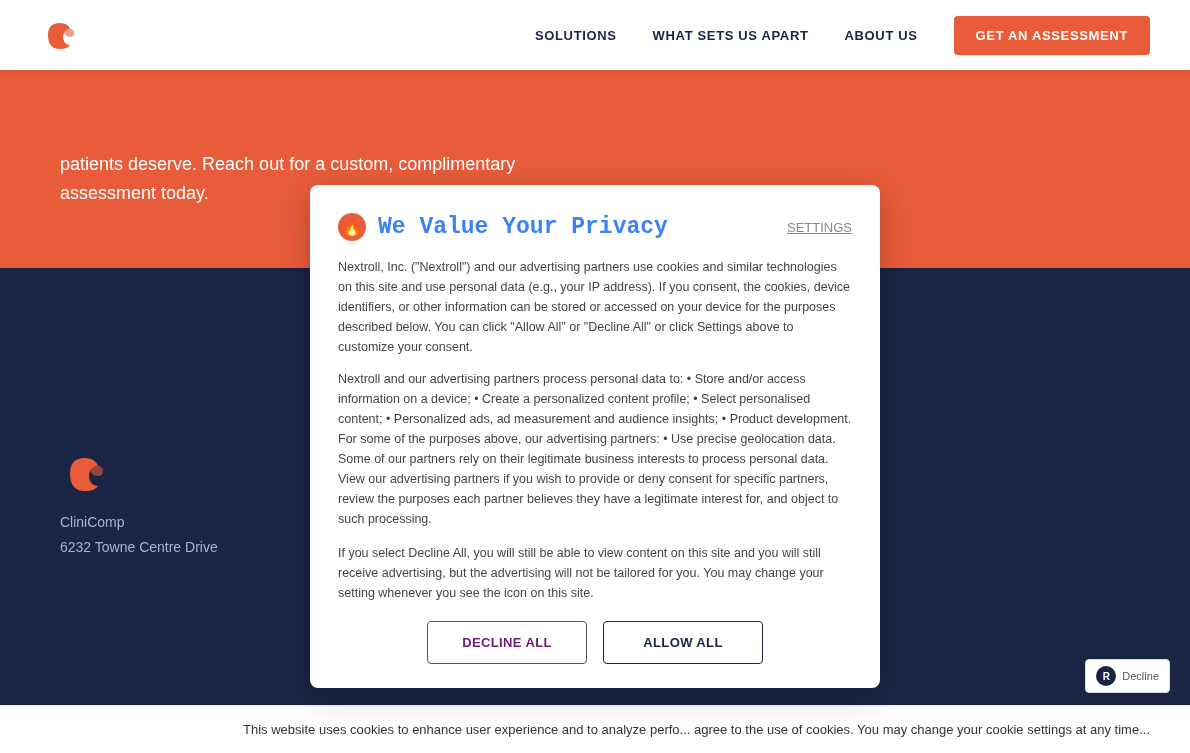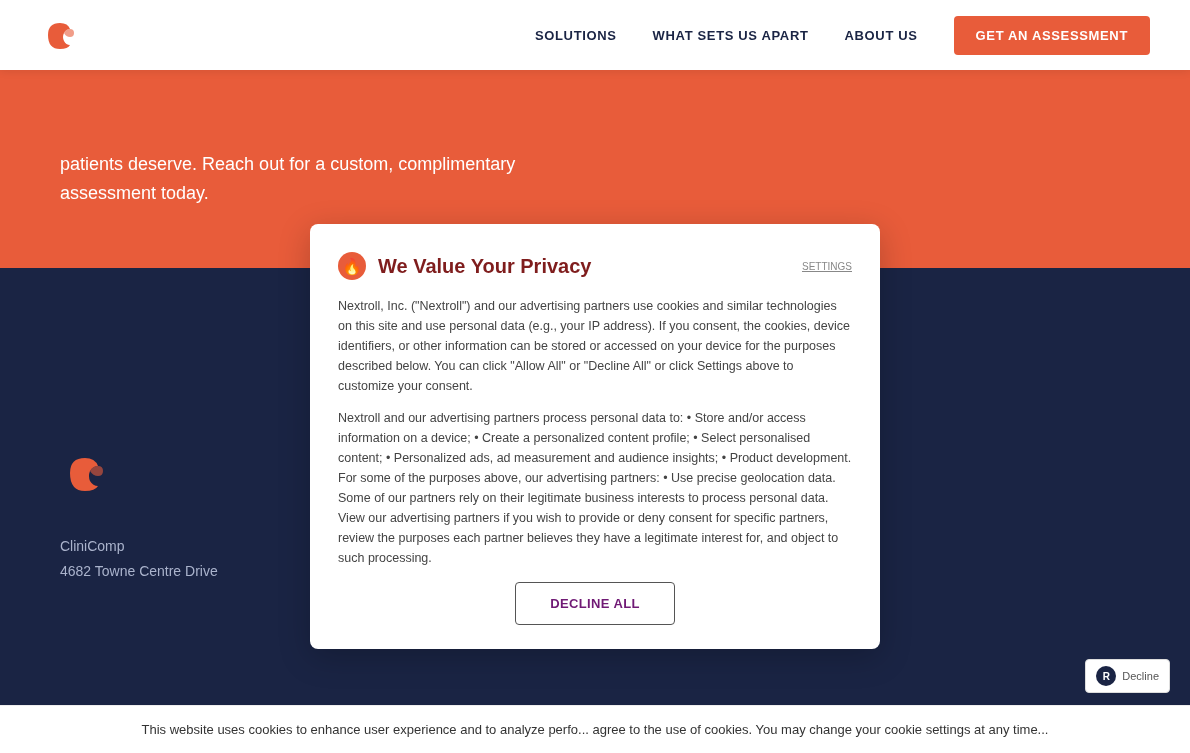--- a/index.html
+++ b/index.html
@@ -77,21 +77,21 @@
       align-items: flex-start;
     }
     .footer-logo-col {
       min-width: 200px;
     }
     .footer-logo svg { width: 50px; height: 50px; }
     .footer-address {
       color: #aab3cc;
       font-size: 14px;
       line-height: 1.8;
-      margin-top: 32px;
+      margin-top: 8px;
     }
     .footer-nav-cols {
       display: flex;
       gap: 100px;
       flex: 1;
       padding-top: 10px;
     }
     .footer-nav-col h4 {
       color: #fff;
       font-size: 16px;
@@ -147,27 +147,28 @@
       height: 28px;
       background: #e85c3a;
       border-radius: 50%;
       display: flex;
       align-items: center;
       justify-content: center;
       color: #fff;
       font-size: 16px;
     }
     .cookie-title {
-      font-size: 20px;
-      font-weight: 700;
-      color: #7f1d1d;
+      font-size: 23px;
+      font-weight: 700;
+      color: #3b82f6;
+      font-family: Liberation Mono, monospace;
     }
     .cookie-settings-link {
       color: #888;
-      font-size: 10px;
+      font-size: 13px;
       text-decoration: underline;
       cursor: pointer;
     }
     .cookie-body {
       font-size: 12.5px;
       color: #444;
       line-height: 1.6;
       margin-bottom: 12px;
     }
     .cookie-body-2 {
@@ -219,21 +220,21 @@
 
     
     .bottom-cookie-bar {
       position: fixed;
       bottom: 0; left: 0; right: 0;
       background: #fff;
       border-top: 1px solid #eee;
       padding: 16px 40px;
       display: flex;
       align-items: center;
-      justify-content: center;
+      justify-content: flex-end;
       font-size: 13px;
       color: #333;
       z-index: 150;
     }
 
     
     .revain-badge {
       position: fixed;
       bottom: 60px;
       right: 20px;
@@ -301,21 +302,21 @@
   <div class="footer-top">
     <div class="footer-logo-col">
       <div class="footer-logo">
         <svg viewBox="0 0 50 50" fill="none" xmlns="http://www.w3.org/2000/svg">
           <path d="M10 25 Q10 10 25 10 Q35 10 38 18 Q33 18 30 23 Q28 28 30 33 Q33 38 38 38 Q35 43 25 43 Q10 43 10 25Z" fill="#e85c3a"></path>
           <path d="M30 23 Q33 18 38 18 Q43 18 43 23 Q43 28 38 28 Q33 28 30 23Z" fill="#e85c3a" opacity="0.6"></path>
         </svg>
       </div>
       <div class="footer-address">
         <div>CliniComp</div>
-        <div>4682 Towne Centre Drive</div>
+        <div>6232 Towne Centre Drive</div>
       </div>
     </div>
     <div class="footer-nav-cols">
       <div class="footer-nav-col">
         <h4>Solutions</h4>
         <ul>
           <li>
             <a href="#">Clinical</a>
           </li>
         </ul>
@@ -339,22 +340,24 @@
   <div class="cookie-modal">
     <div class="cookie-header">
       <div class="cookie-header-left">
         <div class="cookie-flame-icon">🔥</div>
         <span class="cookie-title">We Value Your Privacy</span>
       </div>
       <span class="cookie-settings-link">SETTINGS</span>
     </div>
     <p class="cookie-body">Nextroll, Inc. ("Nextroll") and our advertising partners use cookies and similar technologies on this site and use personal data (e.g., your IP address). If you consent, the cookies, device identifiers, or other information can be stored or accessed on your device for the purposes described below. You can click "Allow All" or "Decline All" or click Settings above to customize your consent.</p>
     <p class="cookie-body-2">Nextroll and our advertising partners process personal data to: • Store and/or access information on a device; • Create a personalized content profile; • Select personalised content; • Personalized ads, ad measurement and audience insights; • Product development. For some of the purposes above, our advertising partners: • Use precise geolocation data. Some of our partners rely on their legitimate business interests to process personal data. View our advertising partners if you wish to provide or deny consent for specific partners, review the purposes each partner believes they have a legitimate interest for, and object to such processing.</p>
+    <p class="cookie-body-3">If you select Decline All, you will still be able to view content on this site and you will still receive advertising, but the advertising will not be tailored for you. You may change your setting whenever you see the icon on this site.</p>
     <div class="cookie-buttons">
       <button class="btn-decline">DECLINE ALL</button>
+      <button class="btn-allow">ALLOW ALL</button>
     </div>
   </div>
 </div>
 
 <div class="bottom-cookie-bar">
   <span>This website uses cookies to enhance user experience and to analyze perfo... agree to the use of cookies. You may change your cookie settings at any time...</span>
 </div>
 
 <div class="revain-badge">
   <div class="revain-badge-icon">R</div>

